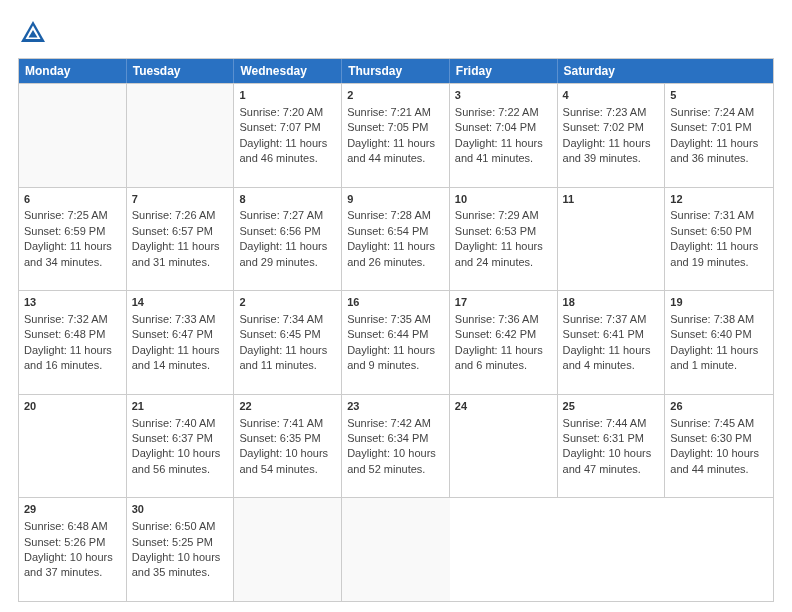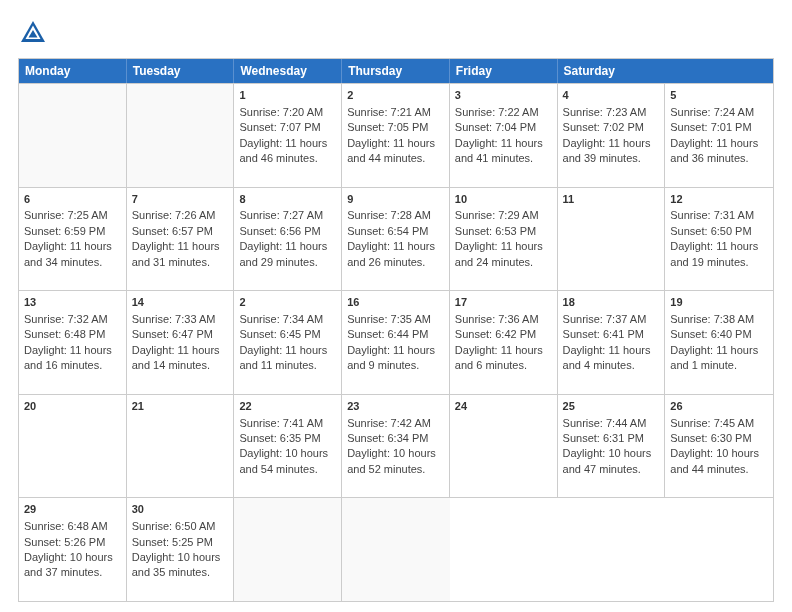--- a/index.html
+++ b/index.html
@@ -256,20 +256,23 @@
 Sunset: 6:40 PM
 Daylight: 11 hours and 1 minute.</div>
           </div>
         </div>
         <div class="cal-row">
           <div class="cal-cell">
             <span class="cell-day">20</span>
           </div>
           <div class="cal-cell">
             <span class="cell-day">21</span>
+            <div class="cell-info">Sunrise: 7:40 AM
+Sunset: 6:37 PM
+Daylight: 10 hours and 56 minutes.</div>
           </div>
           <div class="cal-cell">
             <span class="cell-day">22</span>
             <div class="cell-info">Sunrise: 7:41 AM
 Sunset: 6:35 PM
 Daylight: 10 hours and 54 minutes.</div>
           </div>
           <div class="cal-cell">
             <span class="cell-day">23</span>
             <div class="cell-info">Sunrise: 7:42 AM

